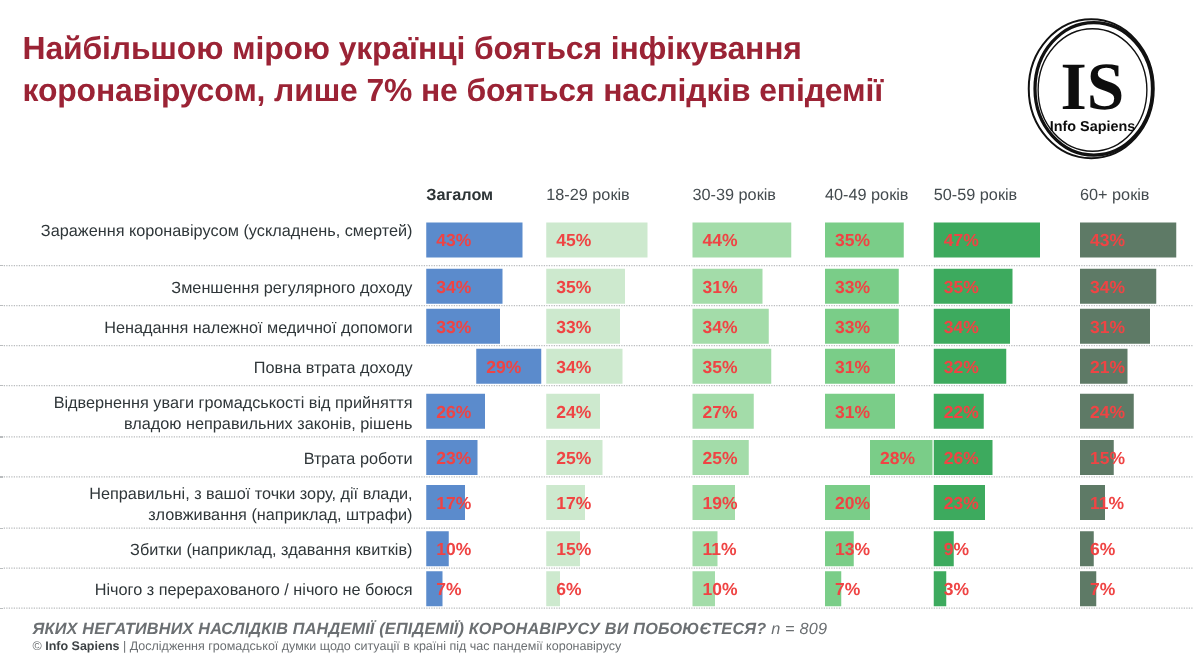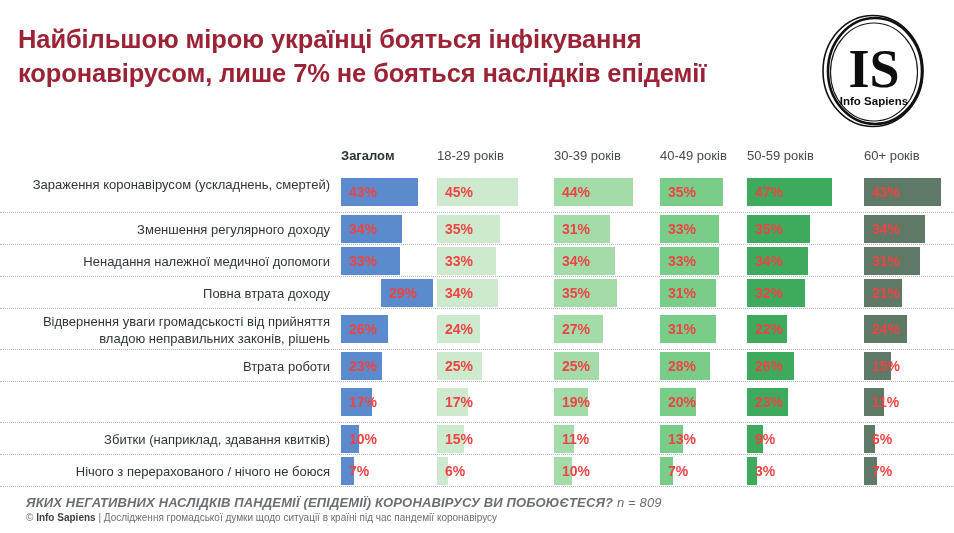--- a/index.html
+++ b/index.html
@@ -266,35 +266,36 @@
             <div class="bar-val">23%</div>
           </div>
           <div class="bar-wrap" style="left: 437px; width: 45px;">
             <div class="bar" style="width: 45px; background: rgb(205, 233, 206);"></div>
             <div class="bar-val">25%</div>
           </div>
           <div class="bar-wrap" style="left: 554px; width: 45px;">
             <div class="bar" style="width: 45px; background: rgb(163, 220, 169);"></div>
             <div class="bar-val">25%</div>
           </div>
-          <div class="bar-wrap" style="left: 660px; width: 50.4px;">
+          <div class="bar-wrap" style="left: 696px; width: 50.4px;">
             <div class="bar" style="width: 50.4px; background: rgb(122, 205, 136);"></div>
             <div class="bar-val">28%</div>
           </div>
           <div class="bar-wrap" style="left: 747px; width: 46.8px;">
             <div class="bar" style="width: 46.8px; background: rgb(61, 170, 94);"></div>
             <div class="bar-val">26%</div>
           </div>
           <div class="bar-wrap" style="left: 864px; width: 27px;">
             <div class="bar" style="width: 27px; background: rgb(94, 122, 102);"></div>
             <div class="bar-val">15%</div>
           </div>
         </div>
       </div>
       <div class="row" style="height: 41px;">
+        <div class="row-label" style="top: 4px;">Неправильні, з вашої точки зору, дії влади, зловживання (наприклад, штрафи)</div>
         <div class="bars">
           <div class="bar-wrap" style="left: 341px; width: 30.6px;">
             <div class="bar" style="width: 30.6px; background: rgb(91, 139, 204);"></div>
             <div class="bar-val">17%</div>
           </div>
           <div class="bar-wrap" style="left: 437px; width: 30.6px;">
             <div class="bar" style="width: 30.6px; background: rgb(205, 233, 206);"></div>
             <div class="bar-val">17%</div>
           </div>
           <div class="bar-wrap" style="left: 554px; width: 34.2px;">

